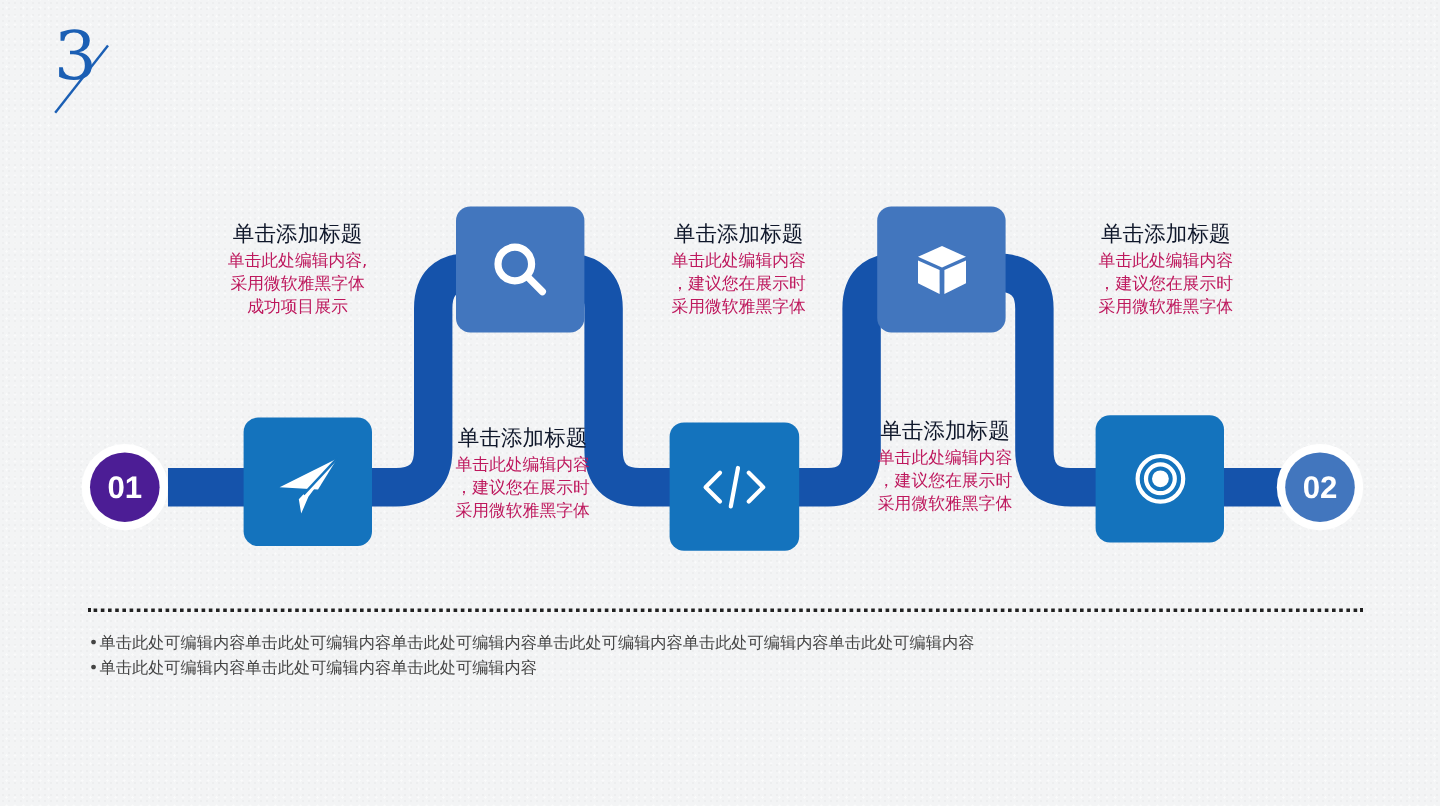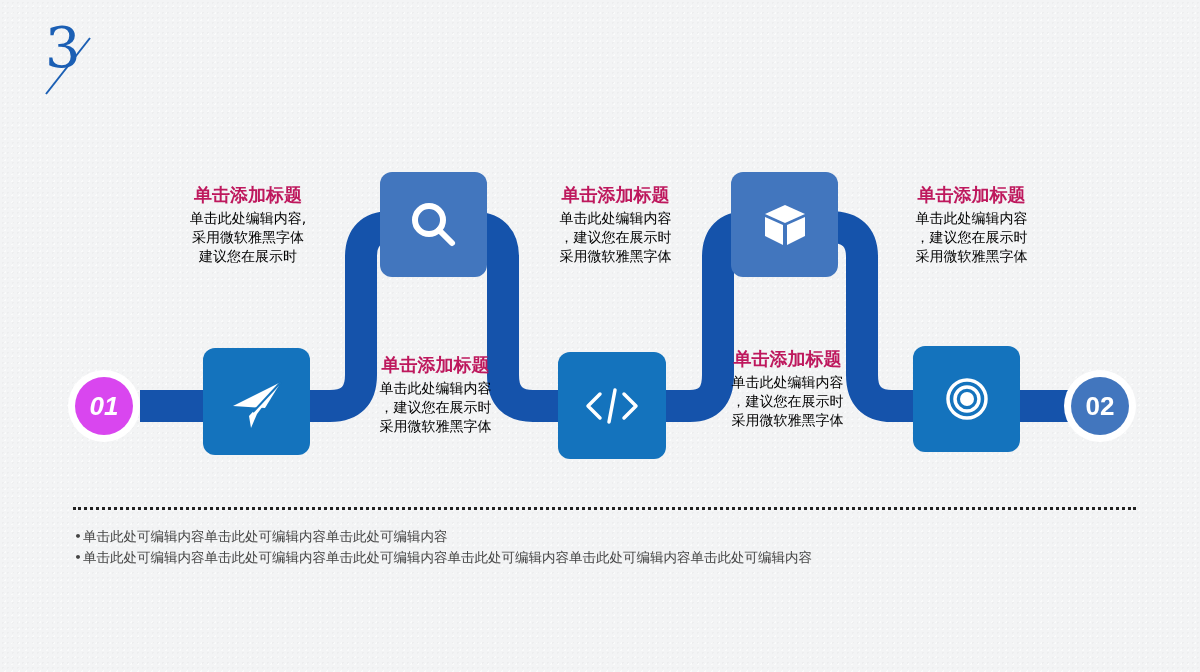--- a/index.html
+++ b/index.html
@@ -36,25 +36,25 @@
   .circle {
     position: absolute; width: 72px; height: 72px; border-radius: 50%;
     background: #ffffff; display: flex; align-items: center; justify-content: center;
   }
   .circle .inner {
     width: 58px; height: 58px; border-radius: 50%;
     display: flex; align-items: center; justify-content: center;
     color: #fff; font-weight: bold; font-size: 26px;
     font-family: "Liberation Sans", "DejaVu Sans", sans-serif;
   }
-  .circle.c1 .inner { background: #d946ef; font-style: italic; }
+  .circle.c1 .inner { background: #4c1d95; }
   .circle.c2 .inner { background: #4276be; }
   .textblock { position: absolute; text-align: center; color: #333; }
-  .textblock .t { font-weight: bold; font-size: 18px; color: #be185d; margin-bottom: 2px; white-space: nowrap; }
-  .textblock .d { font-size: 14px; line-height: 19px; color: #000000; }
+  .textblock .t { font-weight: normal; font-size: 18px; color: #0f172a; margin-bottom: 2px; white-space: nowrap; }
+  .textblock .d { font-size: 14px; line-height: 19px; color: #be185d; }
   .divider {
     position: absolute; left: 73px; top: 507px; width: 1063px; height: 0;
     border-top: 3px dotted #222;
   }
   .bullets {
     position: absolute; left: 74px; top: 526px;
     font-family: "DejaVu Serif", "Liberation Serif", serif;
     font-size: 13.5px; color: #444; line-height: 21px;
   }
   .bullets .b { white-space: nowrap; }
@@ -94,21 +94,21 @@
   <svg width="60" height="60" viewBox="0 0 60 60">
     <path d="M6 34 L54 10 L38 36 Z" fill="#fff"></path>
     <path d="M54 10 L22 44 L24 56 L30 42 Z" fill="#fff"></path>
     <path d="M54 10 L26 40" stroke="#1473bd" stroke-width="2"></path>
   </svg>
 </div>
 <div class="textblock" style="left:178px; top:183px; width:140px;">
   <div class="t">单击添加标题</div>
   <div class="d">单击此处编辑内容,</div>
   <div class="d">采用微软雅黑字体</div>
-  <div class="d">建议您在展示时</div>
+  <div class="d">成功项目展示</div>
 </div>
 
 <div class="box high" style="left:380px; top:172px; width:107px; height:105px;">
   <svg width="60" height="60" viewBox="0 0 60 60">
     <circle cx="25" cy="25" r="14" fill="none" stroke="#fff" stroke-width="6"></circle>
     <line x1="35" y1="35" x2="48" y2="48" stroke="#fff" stroke-width="6" stroke-linecap="round"></line>
   </svg>
 </div>
 <div class="textblock" style="left:363px; top:353px; width:145px;">
   <div class="t">单击添加标题</div>
@@ -155,15 +155,15 @@
 <div class="textblock" style="left:899px; top:183px; width:145px;">
   <div class="t">单击添加标题</div>
   <div class="d">单击此处编辑内容</div>
   <div class="d">，建议您在展示时</div>
   <div class="d">采用微软雅黑字体</div>
 </div>
 
 <div class="divider"></div>
 
 <div class="bullets">
+  <div class="b">单击此处可编辑内容单击此处可编辑内容单击此处可编辑内容单击此处可编辑内容单击此处可编辑内容单击此处可编辑内容</div>
   <div class="b">单击此处可编辑内容单击此处可编辑内容单击此处可编辑内容</div>
-  <div class="b">单击此处可编辑内容单击此处可编辑内容单击此处可编辑内容单击此处可编辑内容单击此处可编辑内容单击此处可编辑内容</div>
 </div>
 
 </body></html>

